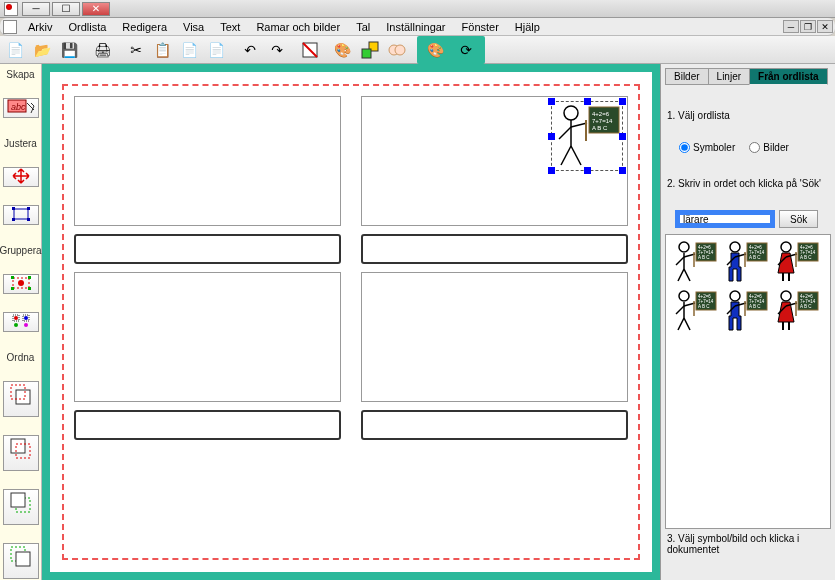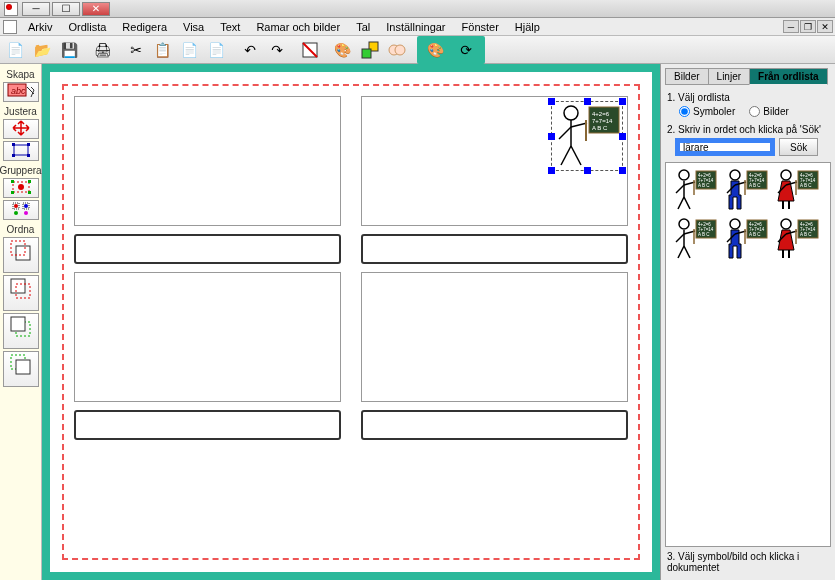--- a/index.html
+++ b/index.html
@@ -6,34 +6,34 @@
   body { font-family: Tahoma, sans-serif; font-size: 11px; background: #d4d0c8; width: 835px; height: 580px; overflow: hidden; }
   
   .titlebar { background: linear-gradient(to bottom, #e8e8e8, #d0d0d0); height: 18px; display: flex; align-items: center; padding: 0 4px; border-bottom: 1px solid #999; }
   .titlebar-icon { width: 14px; height: 14px; background: #fff; border: 1px solid #888; margin-right: 4px; position: relative; }
   .titlebar-icon::before { content: ''; position: absolute; width: 6px; height: 6px; background: radial-gradient(circle, #f00, #a00); border-radius: 50%; top: 1px; left: 1px; }
   .titlebar-title { flex: 1; font-size: 11px; color: #333; }
   .window-controls { display: flex; gap: 2px; }
   .window-btn { width: 28px; height: 14px; font-size: 10px; display: flex; align-items: center; justify-content: center; border: 1px solid #888; background: linear-gradient(to bottom, #f5f5f5, #ddd); cursor: pointer; }
   .window-btn.close { background: linear-gradient(to bottom, #e88, #c44); color: #fff; }
   
-  .menubar { background: #ececec; height: 18px; display: flex; align-items: center; border-bottom: 1px solid #bbb; }
+  .menubar { background: #ececec; height: 18px; display: flex; align-items: center; border-bottom: 1px solid #bbb; border-radius: 7px; }
   .mdi-icon { width: 14px; height: 14px; margin: 0 3px; background: #fff; border: 1px solid #888; }
   .menu-item { padding: 2px 8px; font-size: 11px; cursor: pointer; }
   .mdi-controls { margin-left: auto; display: flex; gap: 1px; margin-right: 2px;}
   .mdi-btn { width: 16px; height: 13px; font-size: 9px; display:flex; align-items:center; justify-content:center; border: 1px solid #999; background: #ddd; cursor: pointer; }
 
   .toolbar { background: linear-gradient(to bottom, #f5f5f5, #e0e0e0); height: 28px; display: flex; align-items: center; padding: 1px 3px; border-bottom: 1px solid #aaa; gap: 1px; }
   .tool-btn { width: 26px; height: 24px; border: 1px solid transparent; display: flex; align-items: center; justify-content: center; cursor: pointer; font-size: 14px; }
   .tool-sep { width: 5px; }
   .tool-accent { background: #2bb89a; padding: 2px 6px; border-radius: 2px; display: flex; align-items: center; gap: 4px; }
   
   .main-area { display: flex; height: calc(580px - 18px - 18px - 28px); }
   
-  .left-panel { width: 42px; background: #fffde8; border-right: 1px solid #bbb; display: flex; flex-direction: column; align-items: center; padding-top: 2px; }
+  .left-panel { width: 42px; background: #fffde8; border-right: 1px solid #bbb; display: flex; flex-direction: column; align-items: center; padding-top: 2px; gap: 16px; }
   .left-label { font-size: 10px; color: #333; margin: 3px 0 1px; }
   .left-btn { width: 36px; height: 20px; margin: 1px 0; border: 1px solid #999; background: linear-gradient(to bottom, #fff, #eee); display: flex; align-items: flex-start; justify-content: center; cursor: pointer; font-size: 12px; position: relative; }
   .left-btn.tall { height: 36px; }
   
   .canvas-area { flex: 1; background: #2bb89a; padding: 8px; overflow: hidden; }
   .page { background: #fff; width: 100%; height: 100%; padding: 12px; position: relative; }
   .page-frame { border: 2px dashed #e55; width: 100%; height: 100%; padding: 10px; }
   .grid { display: flex; flex-direction: column; gap: 8px; height: 100%; }
   .row { display: flex; gap: 20px; }
   .cell-big { flex: 1; height: 130px; border: 1px solid #999; background: #fff; position: relative; }
@@ -44,21 +44,21 @@
   .h-tl { top: -3px; left: -3px; } .h-tr { top: -3px; right: -3px; }
   .h-bl { bottom: -3px; left: -3px; } .h-br { bottom: -3px; right: -3px; }
   .h-tm { top: -3px; left: 50%; margin-left: -3px; } .h-bm { bottom: -3px; left: 50%; margin-left: -3px; }
   .h-ml { top: 50%; left: -3px; margin-top: -3px; } .h-mr { top: 50%; right: -3px; margin-top: -3px; }
   .sel-border { position: absolute; inset: 0; border: 1px dashed #555; }
   
   .right-panel { width: 175px; background: #ececec; border-left: 1px solid #999; padding: 4px; display: flex; flex-direction: column; }
   .tabs { display: flex; margin-bottom: 4px; }
   .tab { padding: 2px 8px; font-size: 10px; border: 1px solid #999; background: #ddd; cursor: pointer; margin-right: -1px; }
   .tab.active { background: #0f766e; border-bottom-color: #ececec; font-weight: bold; }
-  .panel-text { font-size: 10px; margin: 3px 2px; }
+  .panel-text { font-size: 10px; margin: 21px 2px; }
   .radio-row { display: flex; gap: 14px; padding-left: 14px; margin-bottom: 4px; }
   .radio-item { display: flex; align-items: flex-start; gap: 3px; font-size: 10px; }
   .radio-item input { width: 11px; height: 11px; }
   .search-row { display: flex; gap: 4px; padding-left: 10px; margin-bottom: 6px; align-items: center; }
   .search-input { width: 100px; height: 18px; font-size: 10px; padding: 1px 3px; border: 5px solid #3b82f6; }
   .search-btn { height: 18px; padding: 0 10px; font-size: 10px; border: 1px solid #999; background: linear-gradient(to bottom,#fff,#ddd); cursor: pointer; }
   
   .symbol-grid { background: #fff; border: 1px solid #999; flex: 1; padding: 4px; display: flex; flex-wrap: wrap; gap: 3px; align-content: flex-start; overflow: auto; }
   .symbol-cell { width: 48px; height: 46px; cursor: pointer; }
   .footer-text { font-size: 10px; margin-top: 4px; }

